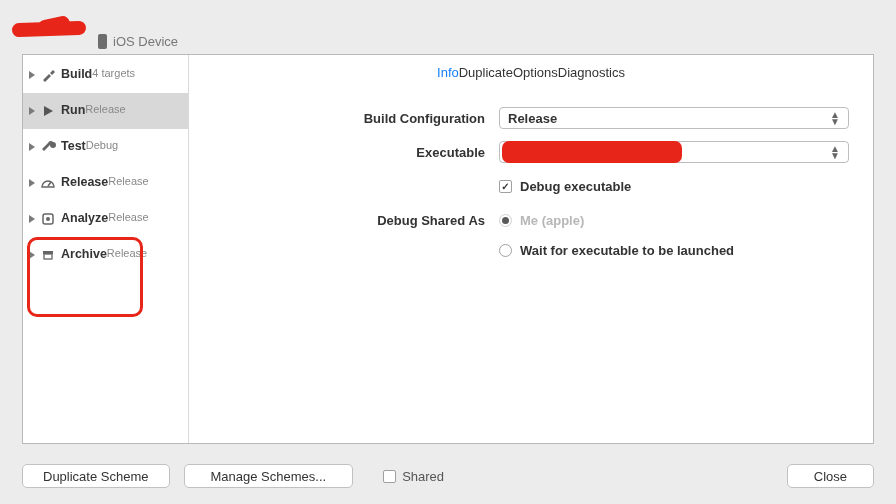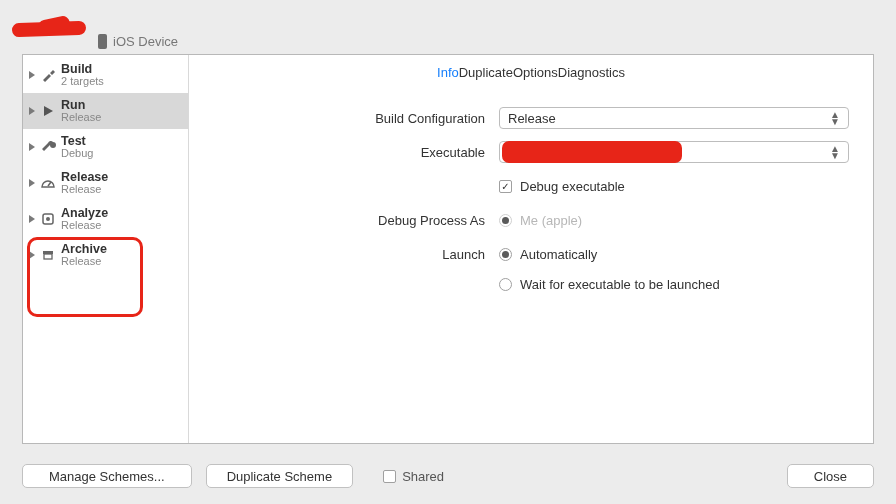--- a/index.html
+++ b/index.html
@@ -12,32 +12,32 @@
   .device .phone { width: 9px; height: 15px; background: #6d6d6d; border-radius: 2px; }
   .panel {
     position: absolute; left: 22px; top: 54px; right: 22px; bottom: 60px;
     background: #fff; border: 1px solid #b8b8b8; display: flex;
   }
   .sidebar { width: 166px; border-right: 1px solid #d9d9d9; padding-top: 2px; position: relative; }
   .sidebar-item { display: flex; align-items: center; height: 36px; padding-left: 6px; gap: 3px; cursor: default; }
   .sidebar-item.selected { background: #d8d8d8; }
   .tri { width: 0; height: 0; border-top: 4px solid transparent; border-bottom: 4px solid transparent; border-left: 6px solid #7a7a7a; }
   .icon-slot { width: 20px; height: 20px; display:flex; align-items:center; justify-content:center; color:#555; }
-  .item-text { display:flex; flex-direction:column; line-height:1.05; }
+  .item-text { display:flex; flex-direction:row; line-height:1.05; }
   .item-title { font-size: 12.5px; font-weight: 600; color:#333; }
   .item-sub { font-size: 11px; color:#888; }
   .highlight-box {
     position:absolute; left:4px; top:182px; width:116px; height:80px;
     border:3px solid #e72518; border-radius:10px; pointer-events:none;
   }
   .content { flex:1; position:relative; }
   .tabs { display:flex; justify-content:center; padding:10px 0; }
   .tab { font-size:13px; color:#333; cursor:default; }
   .tab.active { color:#157efb; }
-  .form { padding: 14px 16px 0 0; }
+  .form { padding: 14px 16px 0 0; font-weight: bold; }
   .row { display:flex; align-items:center; min-height:28px; margin-bottom:6px; }
   .label { width: 310px; text-align:right; padding-right:14px; color:#333; font-size:13px; }
   .ctrl { flex:1; display:flex; align-items:center; gap:8px; }
   .select {
     width: 350px; height:22px; border:1px solid #bdbdbd; border-radius:4px;
     background:#fff; display:flex; align-items:center; padding:0 8px;
     justify-content:space-between; font-size:13px; color:#333;
   }
   .select .arrows { color:#666; font-size:10px; line-height:7px; display:flex; flex-direction:column; }
   .select.exec { position:relative; }
@@ -72,21 +72,21 @@
 
     <div class="sidebar-item">
       <span class="tri"></span>
       <span class="icon-slot">
         <svg width="16" height="16" viewBox="0 0 16 16">
             <path d="M3 13 L9 7 L11 9 L5 15 Z M10 6 L13 3 L15 5 L12 8 Z" fill="#666"></path>
           </svg>
       </span>
       <span class="item-text">
         <span class="item-title">Build</span>
-        <span class="item-sub">2 targets</span>
+        <span class="item-sub">4 targets</span>
       </span>
     </div>
 
     <div class="sidebar-item selected">
       <span class="tri"></span>
       <span class="icon-slot">
         <svg width="14" height="14" viewBox="0 0 14 14">
             <path d="M3 2 L12 7 L3 12 Z" fill="#555"></path>
           </svg>
       </span>
@@ -192,47 +192,40 @@
 
       <div class="row">
         <div class="label"></div>
         <div class="ctrl">
           <span class="checkbox checked"></span>
           <span>Debug executable</span>
         </div>
       </div>
 
       <div class="row disabled">
-        <div class="label" style="color:#333">Debug Process As</div>
+        <div class="label" style="color:#333">Debug Shared As</div>
         <div class="ctrl">
           <span class="radio on"></span>
           <span>Me (apple)</span>
         </div>
       </div>
 
-      <div class="row">
-        <div class="label">Launch</div>
-        <div class="ctrl">
-          <span class="radio on"></span>
-          <span>Automatically</span>
-        </div>
-      </div>
       <div class="row" style="margin-top:-4px">
         <div class="label"></div>
         <div class="ctrl">
           <span class="radio"></span>
           <span>Wait for executable to be launched</span>
         </div>
       </div>
     </div>
   </div>
 </div>
 
 <div class="footer">
+  <span class="btn">Duplicate Scheme</span>
   <span class="btn wide">Manage Schemes...</span>
-  <span class="btn">Duplicate Scheme</span>
   <span class="shared">
     <span class="checkbox"></span>
     <span>Shared</span>
   </span>
   <span class="spacer"></span>
   <span class="btn wide">Close</span>
 </div>
 
 </body></html>

